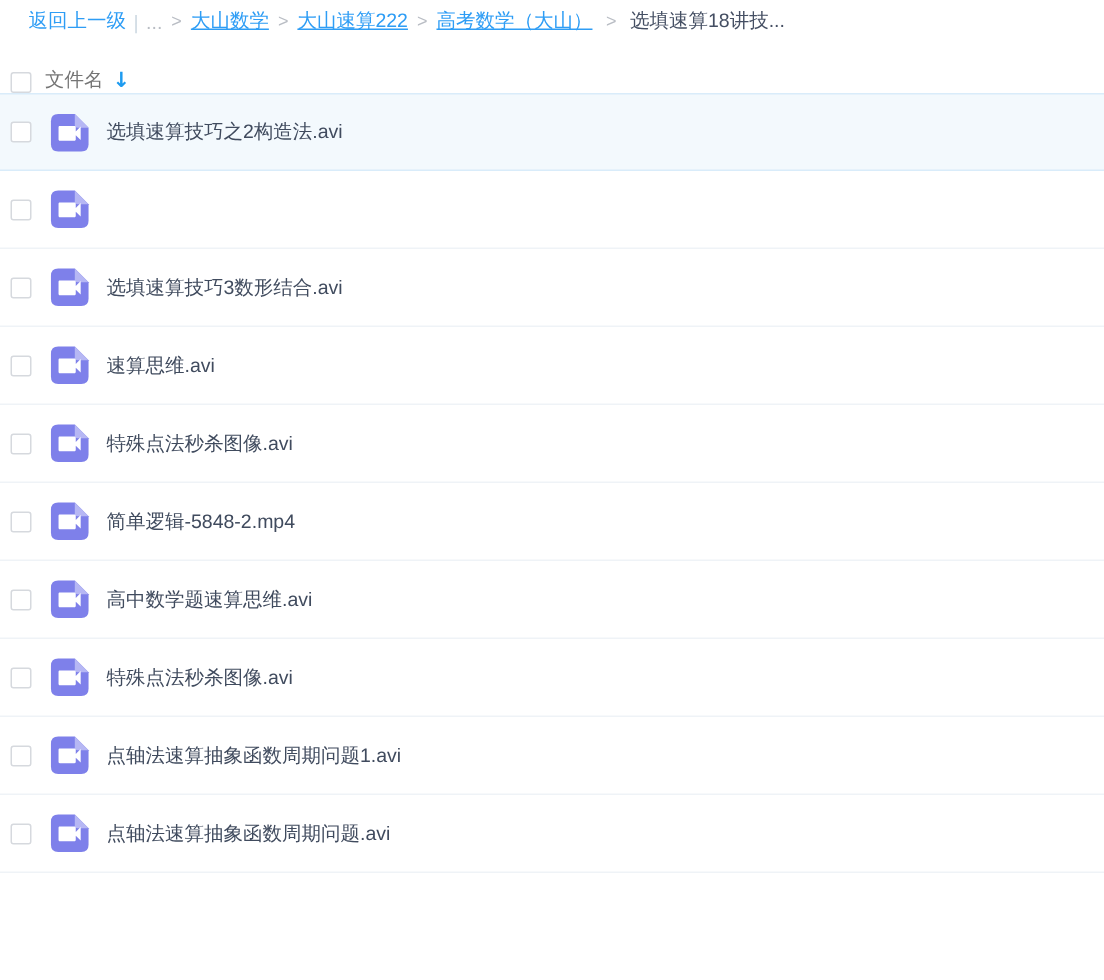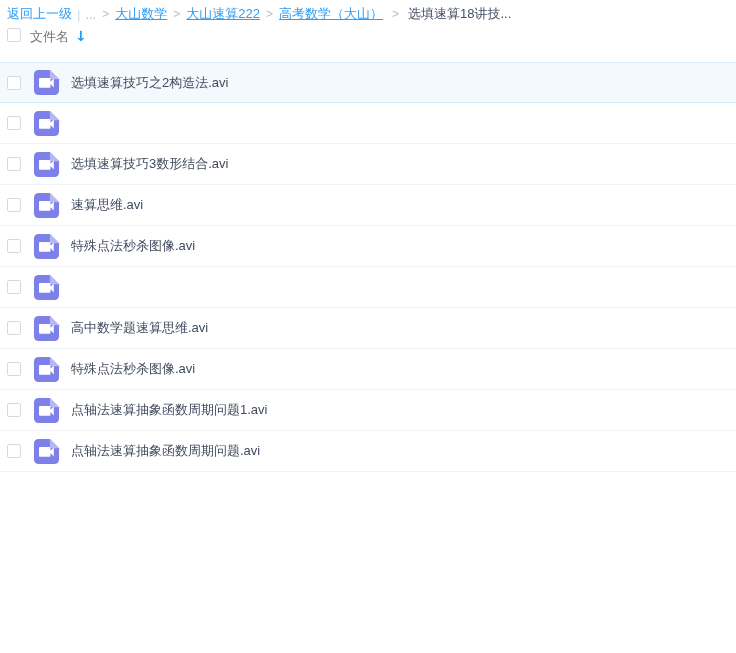--- a/index.html
+++ b/index.html
@@ -19,45 +19,45 @@
   *{box-sizing:border-box;}
   html,body{margin:0;padding:0;}
   body{
     width:736px;height:653px;overflow:hidden;background:#fff;
     font-family:"Liberation Sans","DejaVu Sans",sans-serif;
     font-size:13px;
   }
   
   .breadcrumb{
     height:28px;display:flex;align-items:center;
-    padding-left:7px;white-space:nowrap;overflow:hidden;
+    padding-left:19px;white-space:nowrap;overflow:hidden;
   }
   .crumb-back{color:var(--link);cursor:pointer;}
   .crumb-pipe{color:#cdd9e2;margin:0 5px;}
   .crumb-ellipsis{color:var(--crumb-sep);}
   .crumb-sep{color:var(--crumb-sep);margin:0 6px;font-size:12px;}
   .crumb-link{color:var(--link);cursor:pointer;text-decoration:underline;}
   .crumb-sep.wide{margin:0 9px;}
   .crumb-current{color:var(--crumb-current);}
   
   .list-header{
-    height:34px;display:flex;align-items:flex-start;color:var(--header-text);
+    height:34px;display:flex;align-items:flex-end;color:var(--header-text);
   }
   .checkbox{
     width:14px;height:14px;border:1px solid var(--checkbox-border);
     border-radius:2px;background:#fff;margin-left:7px;flex:none;cursor:pointer;
   }
   .list-header .col-label{margin-left:9px;}
   .sort-arrow{
     color:var(--sort-arrow);margin-left:6px;font-weight:bold;font-size:14px;
     font-family:"DejaVu Sans",sans-serif;cursor:pointer;
   }
   
   .file-row{
-    height:41px;display:flex;align-items:center;
+    height:52px;display:flex;align-items:center;
     border-bottom:1px solid var(--row-border);cursor:default;
   }
   .file-row.highlighted{
     background:var(--highlight-bg);
     border-top:1px solid var(--highlight-border);
     border-bottom:1px solid var(--highlight-border);
   }
   .file-icon{width:27px;height:27px;margin-left:12px;flex:none;display:block;}
   .file-name{margin-left:11px;color:var(--filename-text);cursor:pointer;}
 </style>
@@ -129,20 +129,21 @@
     <span class="file-name">特殊点法秒杀图像.avi</span>
   </div>
 
   <div class="file-row">
     <span class="checkbox"></span>
     <svg class="file-icon" viewBox="0 0 28 28" xmlns="http://www.w3.org/2000/svg">
       <path class="icon-body" d="M6 1 H17.5 L27 10.5 V22 Q27 27 22 27 H6 Q1 27 1 22 V6 Q1 1 6 1 Z" fill="#7e80ea"></path>
       <path class="icon-fold" d="M17.5 1 L27 10.5 H19.5 Q17.5 10.5 17.5 8.5 Z" fill="#b6b7f4"></path>
       <path d="M17 10.5V7c0-.55-.45-1-1-1H4c-.55 0-1 .45-1 1v10c0 .55.45 1 1 1h12c.55 0 1-.45 1-1v-3.5l4 4v-11l-4 4z" transform="translate(3.7 4.2) scale(0.85)" fill="#ffffff"></path>
     </svg>
+    <span class="file-name">简单逻辑-5848-2.mp4</span>
   </div>
 
 
 
   <div class="file-row">
     <span class="checkbox"></span>
     <svg class="file-icon" viewBox="0 0 28 28" xmlns="http://www.w3.org/2000/svg">
       <path class="icon-body" d="M6 1 H17.5 L27 10.5 V22 Q27 27 22 27 H6 Q1 27 1 22 V6 Q1 1 6 1 Z" fill="#7e80ea"></path>
       <path class="icon-fold" d="M17.5 1 L27 10.5 H19.5 Q17.5 10.5 17.5 8.5 Z" fill="#b6b7f4"></path>
       <path d="M17 10.5V7c0-.55-.45-1-1-1H4c-.55 0-1 .45-1 1v10c0 .55.45 1 1 1h12c.55 0 1-.45 1-1v-3.5l4 4v-11l-4 4z" transform="translate(3.7 4.2) scale(0.85)" fill="#ffffff"></path>

